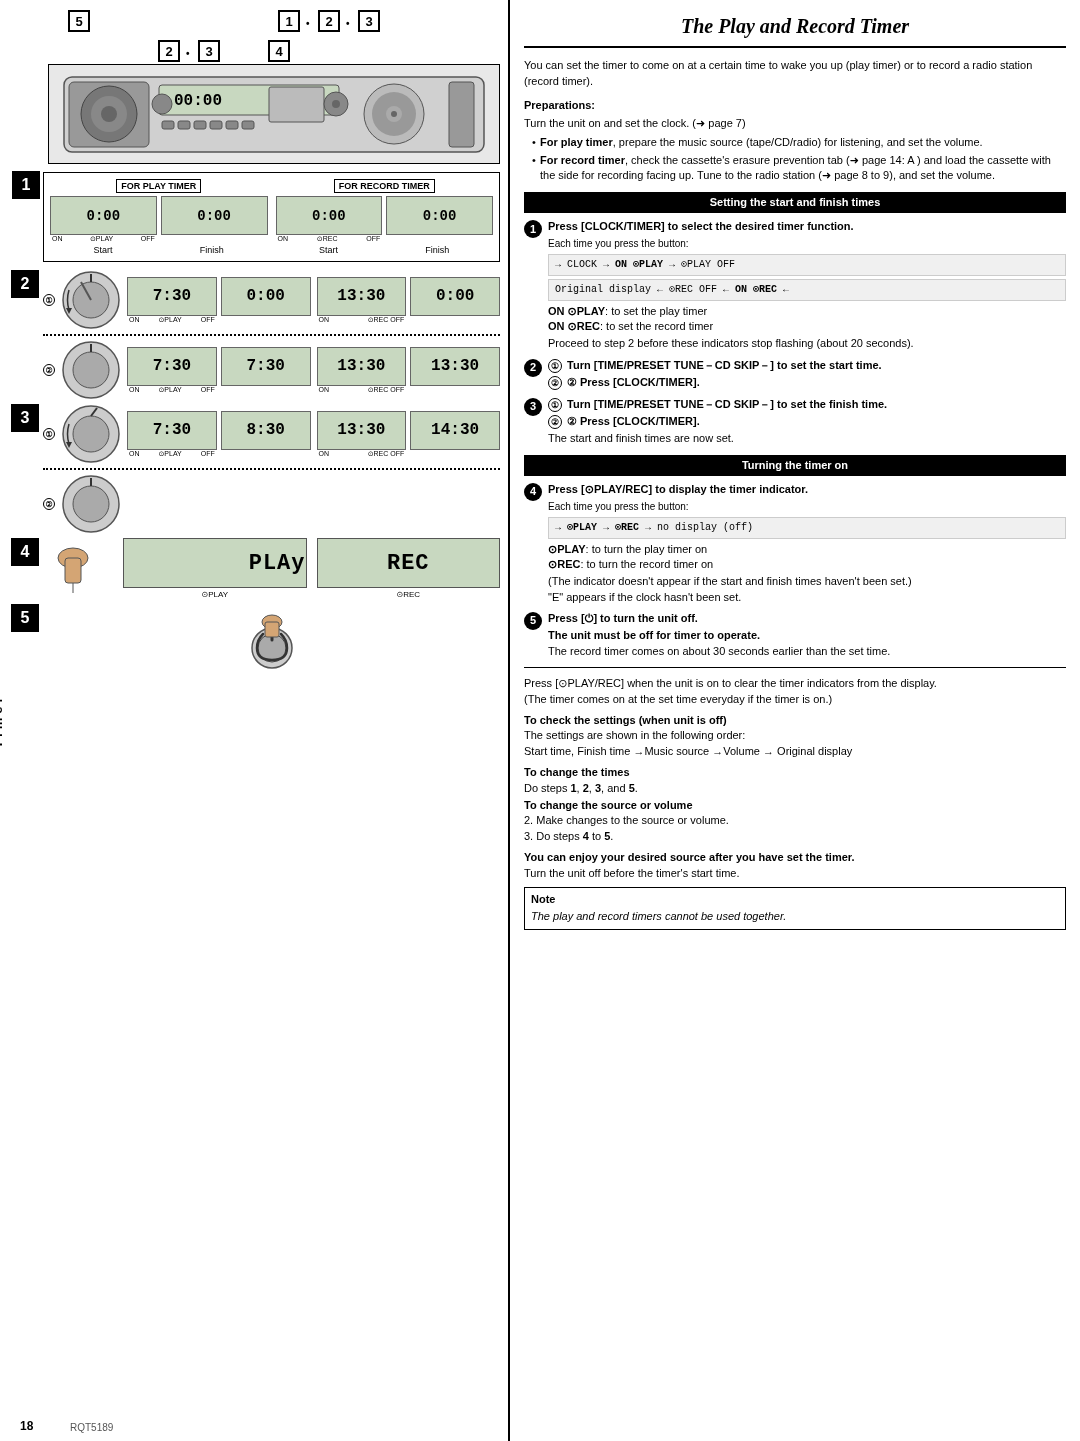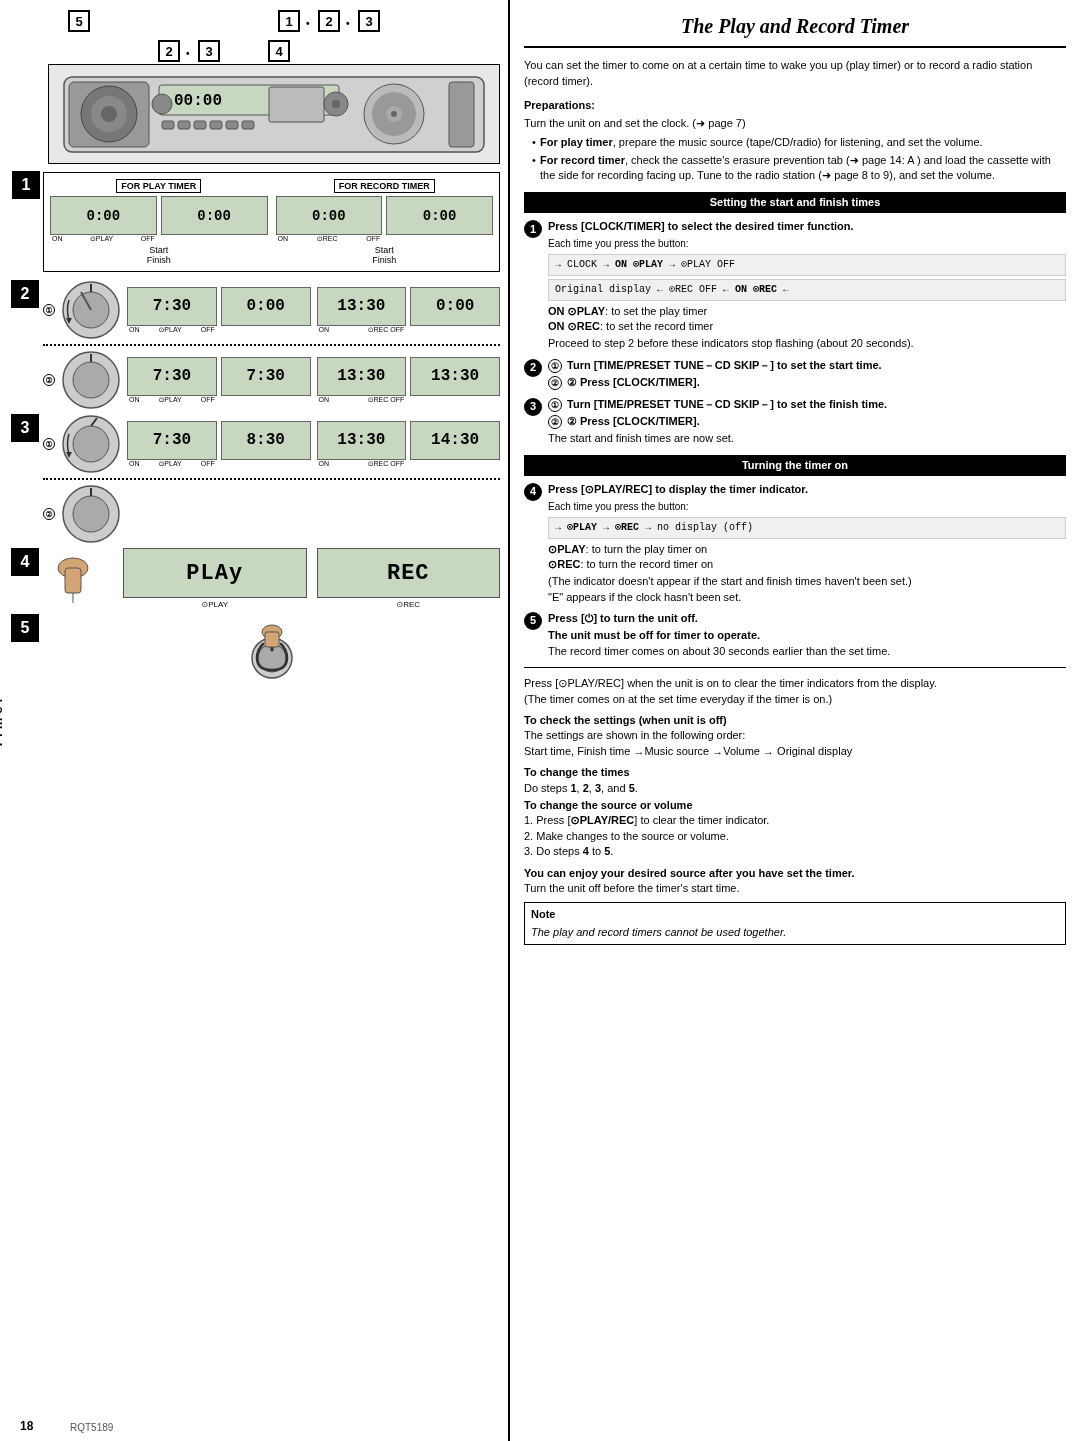--- a/index.html
+++ b/index.html
@@ -94,21 +94,20 @@
       display: inline-block;
       margin-bottom: 3px;
       text-transform: uppercase;
     }
 
     .start-finish-labels {
       display: flex;
       justify-content: space-around;
       font-size: 9px;
       margin-top: 2px;
-      flex-direction: column;
     }
 
     .divider-dots {
       border-top: 2px dotted #000;
       margin: 4px 0;
     }
 
     
     .mini-lcd {
       background: #c8d8c0;
@@ -561,21 +560,21 @@
       <div style="width:70px;">
         <svg width="60" height="60">
 
           <ellipse cx="30" cy="20" rx="15" ry="10" fill="#d4a574" stroke="#555" stroke-width="1"></ellipse>
           <rect x="22" y="20" width="16" height="25" rx="3" fill="#d4a574" stroke="#555" stroke-width="1"></rect>
           <line x1="30" y1="45" x2="30" y2="55" stroke="#555" stroke-width="1"></line>
         </svg>
       </div>
       <div style="flex:1; display:flex; gap:10px;">
         <div style="flex:1; text-align:center;">
-          <div style="background:#c8d8c0; border:1.5px solid #555; height:50px; display:flex; align-items:center; justify-content:center; font-family:'Courier New',monospace; font-size:22px; font-weight:bold; letter-spacing:1px;">
+          <div style="background:#c8d8c0; border:1.5px solid #555; height:50px; display:flex; align-items:center; justify-content:flex-end; font-family:'Courier New',monospace; font-size:22px; font-weight:bold; letter-spacing:1px;">
             <span>PLAy</span>
           </div>
           <div style="font-size:8px; margin-top:2px;">
             <span>⊙PLAY</span>
           </div>
         </div>
         <div style="flex:1; text-align:center;">
           <div style="background:#c8d8c0; border:1.5px solid #555; height:50px; display:flex; align-items:center; justify-content:center; font-family:'Courier New',monospace; font-size:22px; font-weight:bold; letter-spacing:1px;">
             <span>REC</span>
           </div>
@@ -725,21 +724,20 @@
     <p style="font-size:11px;">The settings are shown in the following order:</p>
     <p style="font-size:11px;">Start time, Finish time →Music source →Volume → Original display</p>
   </div>
 
   <div style="margin-bottom:6px;">
     <p style="font-weight:bold; font-size:11px; margin-top:2px;">To change the times</p>
     <p style="font-size:11px;">
       Do steps <strong>1</strong>, <strong>2</strong>, <strong>3</strong>, and <strong>5</strong>.
     </p>
     <p style="font-weight:bold; font-size:11px; margin-top:2px;">To change the source or volume</p>
-    <p style="font-size:11px;">1. Press [<strong>⊙PLAY/REC</strong>] to clear the timer indicator.</p>
     <p style="font-size:11px;">2. Make changes to the source or volume.</p>
     <p style="font-size:11px;">3. Do steps <strong>4</strong> to <strong>5</strong>.</p>
   </div>
 
   <div style="margin-bottom:6px;">
     <p style="font-weight:bold; font-size:11px;">You can enjoy your desired source after you have set the timer.</p>
     <p style="font-size:11px;">Turn the unit off before the timer's start time.</p>
   </div>
 
   <div class="note-box">

